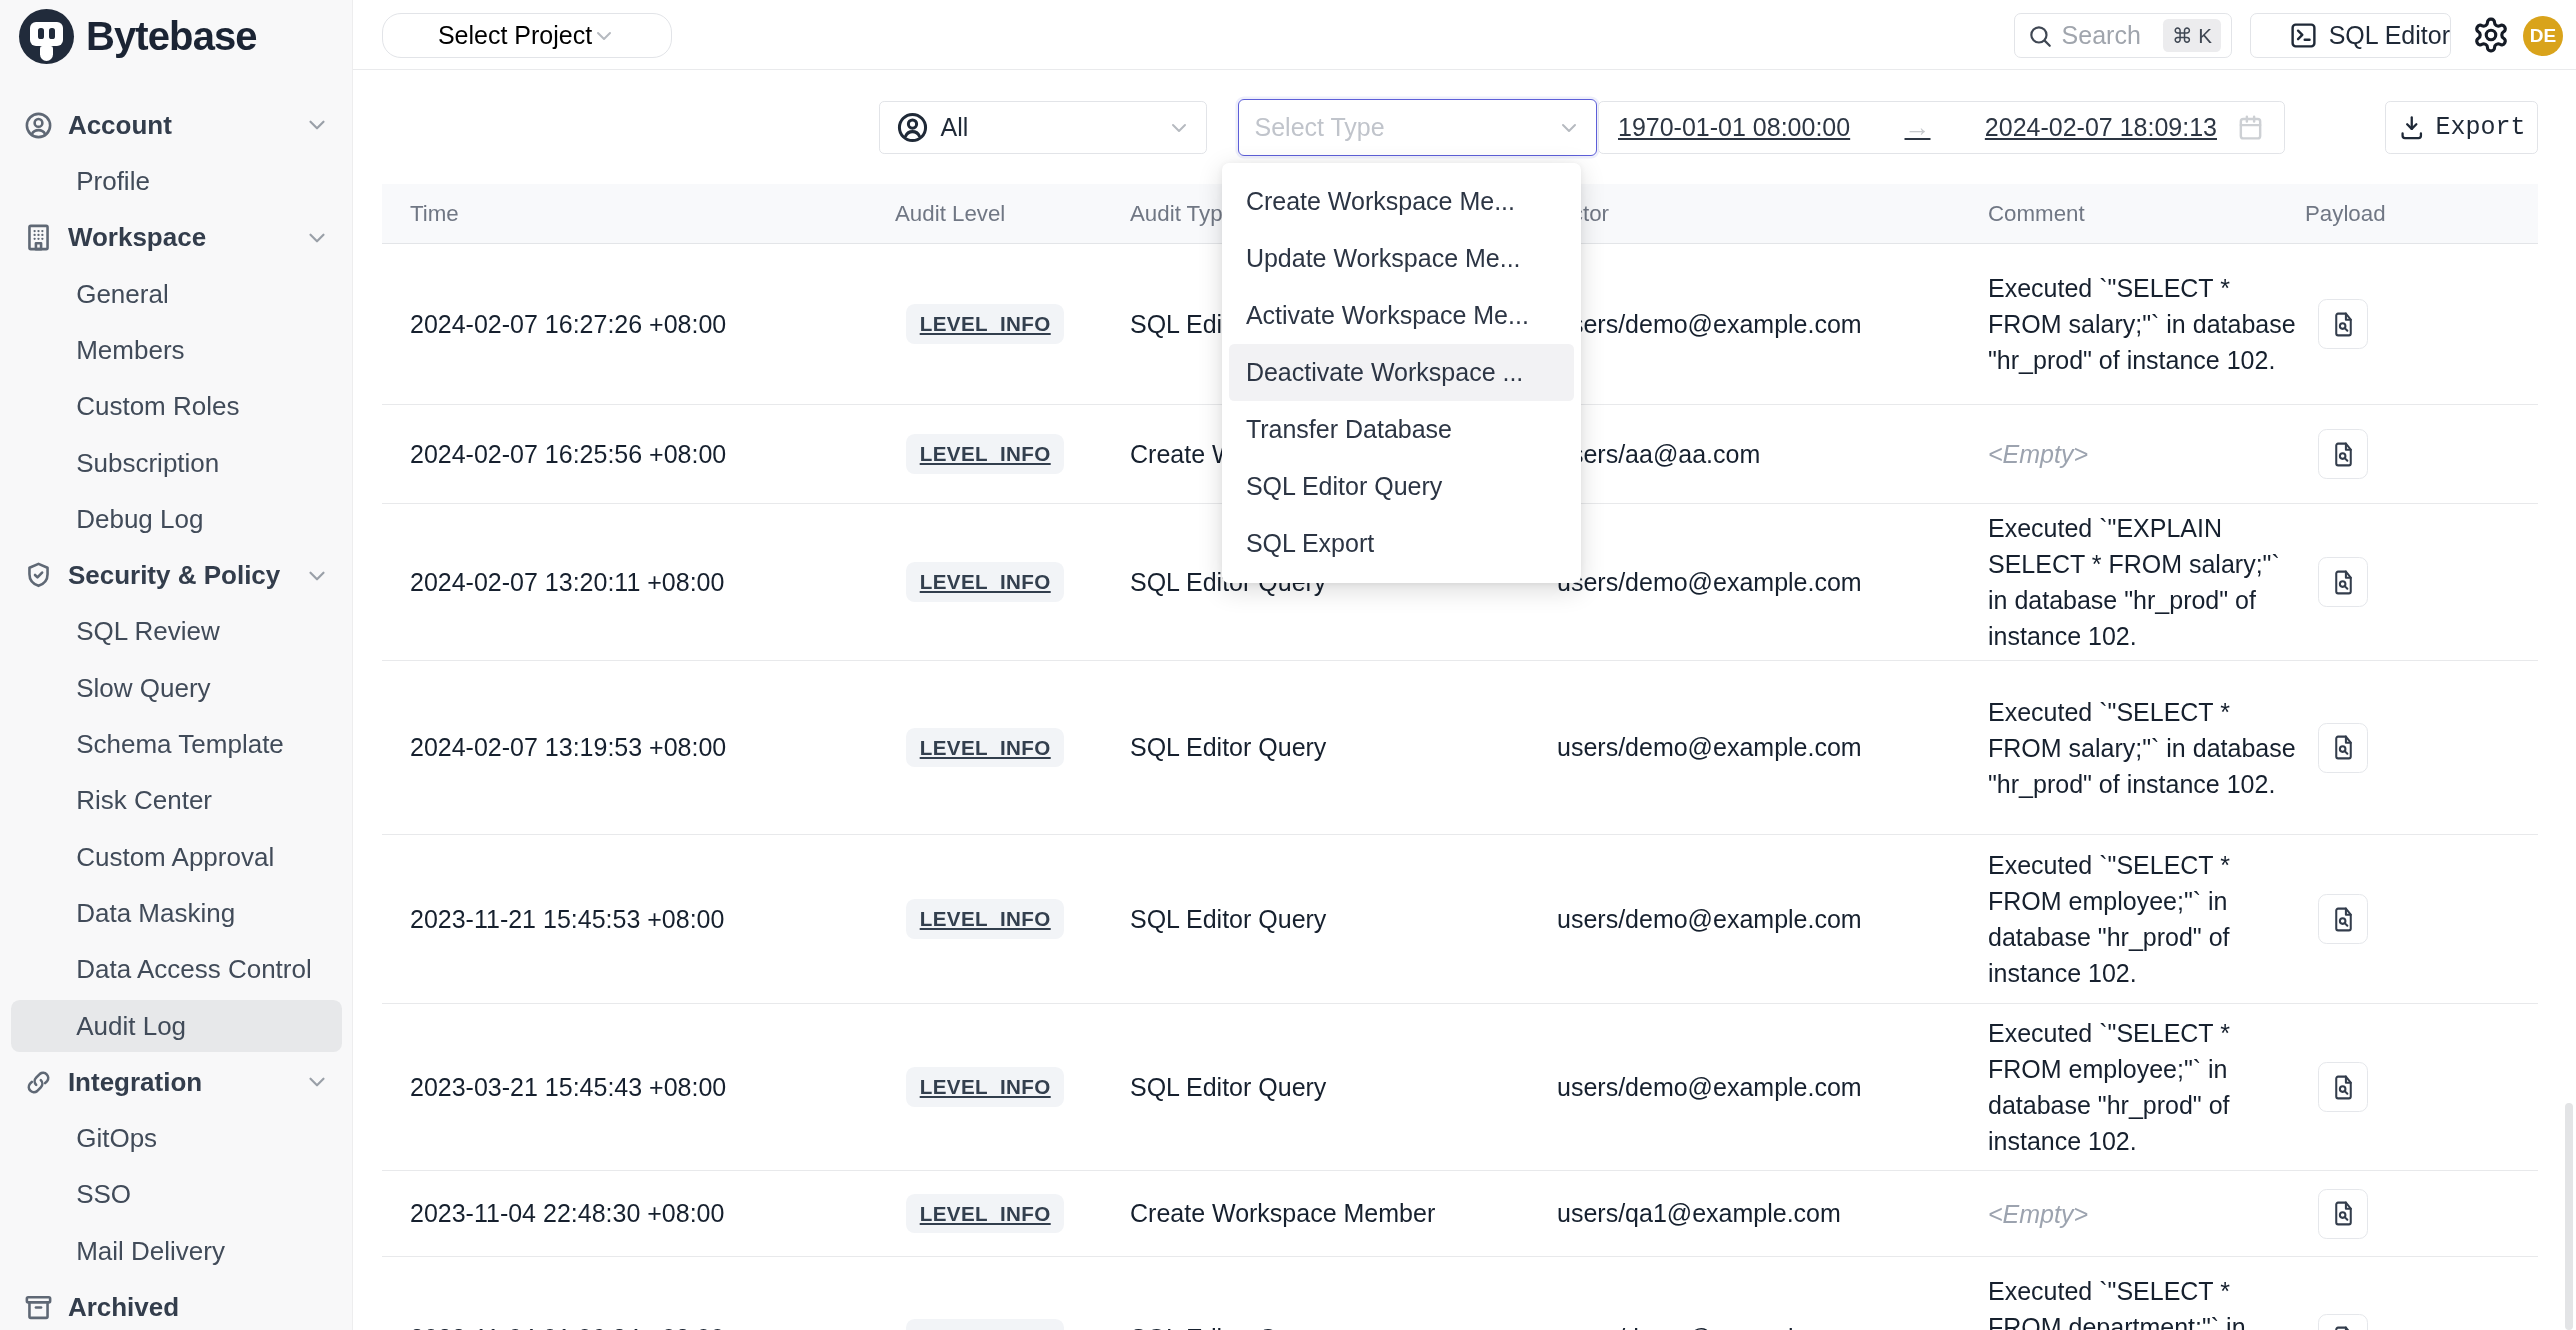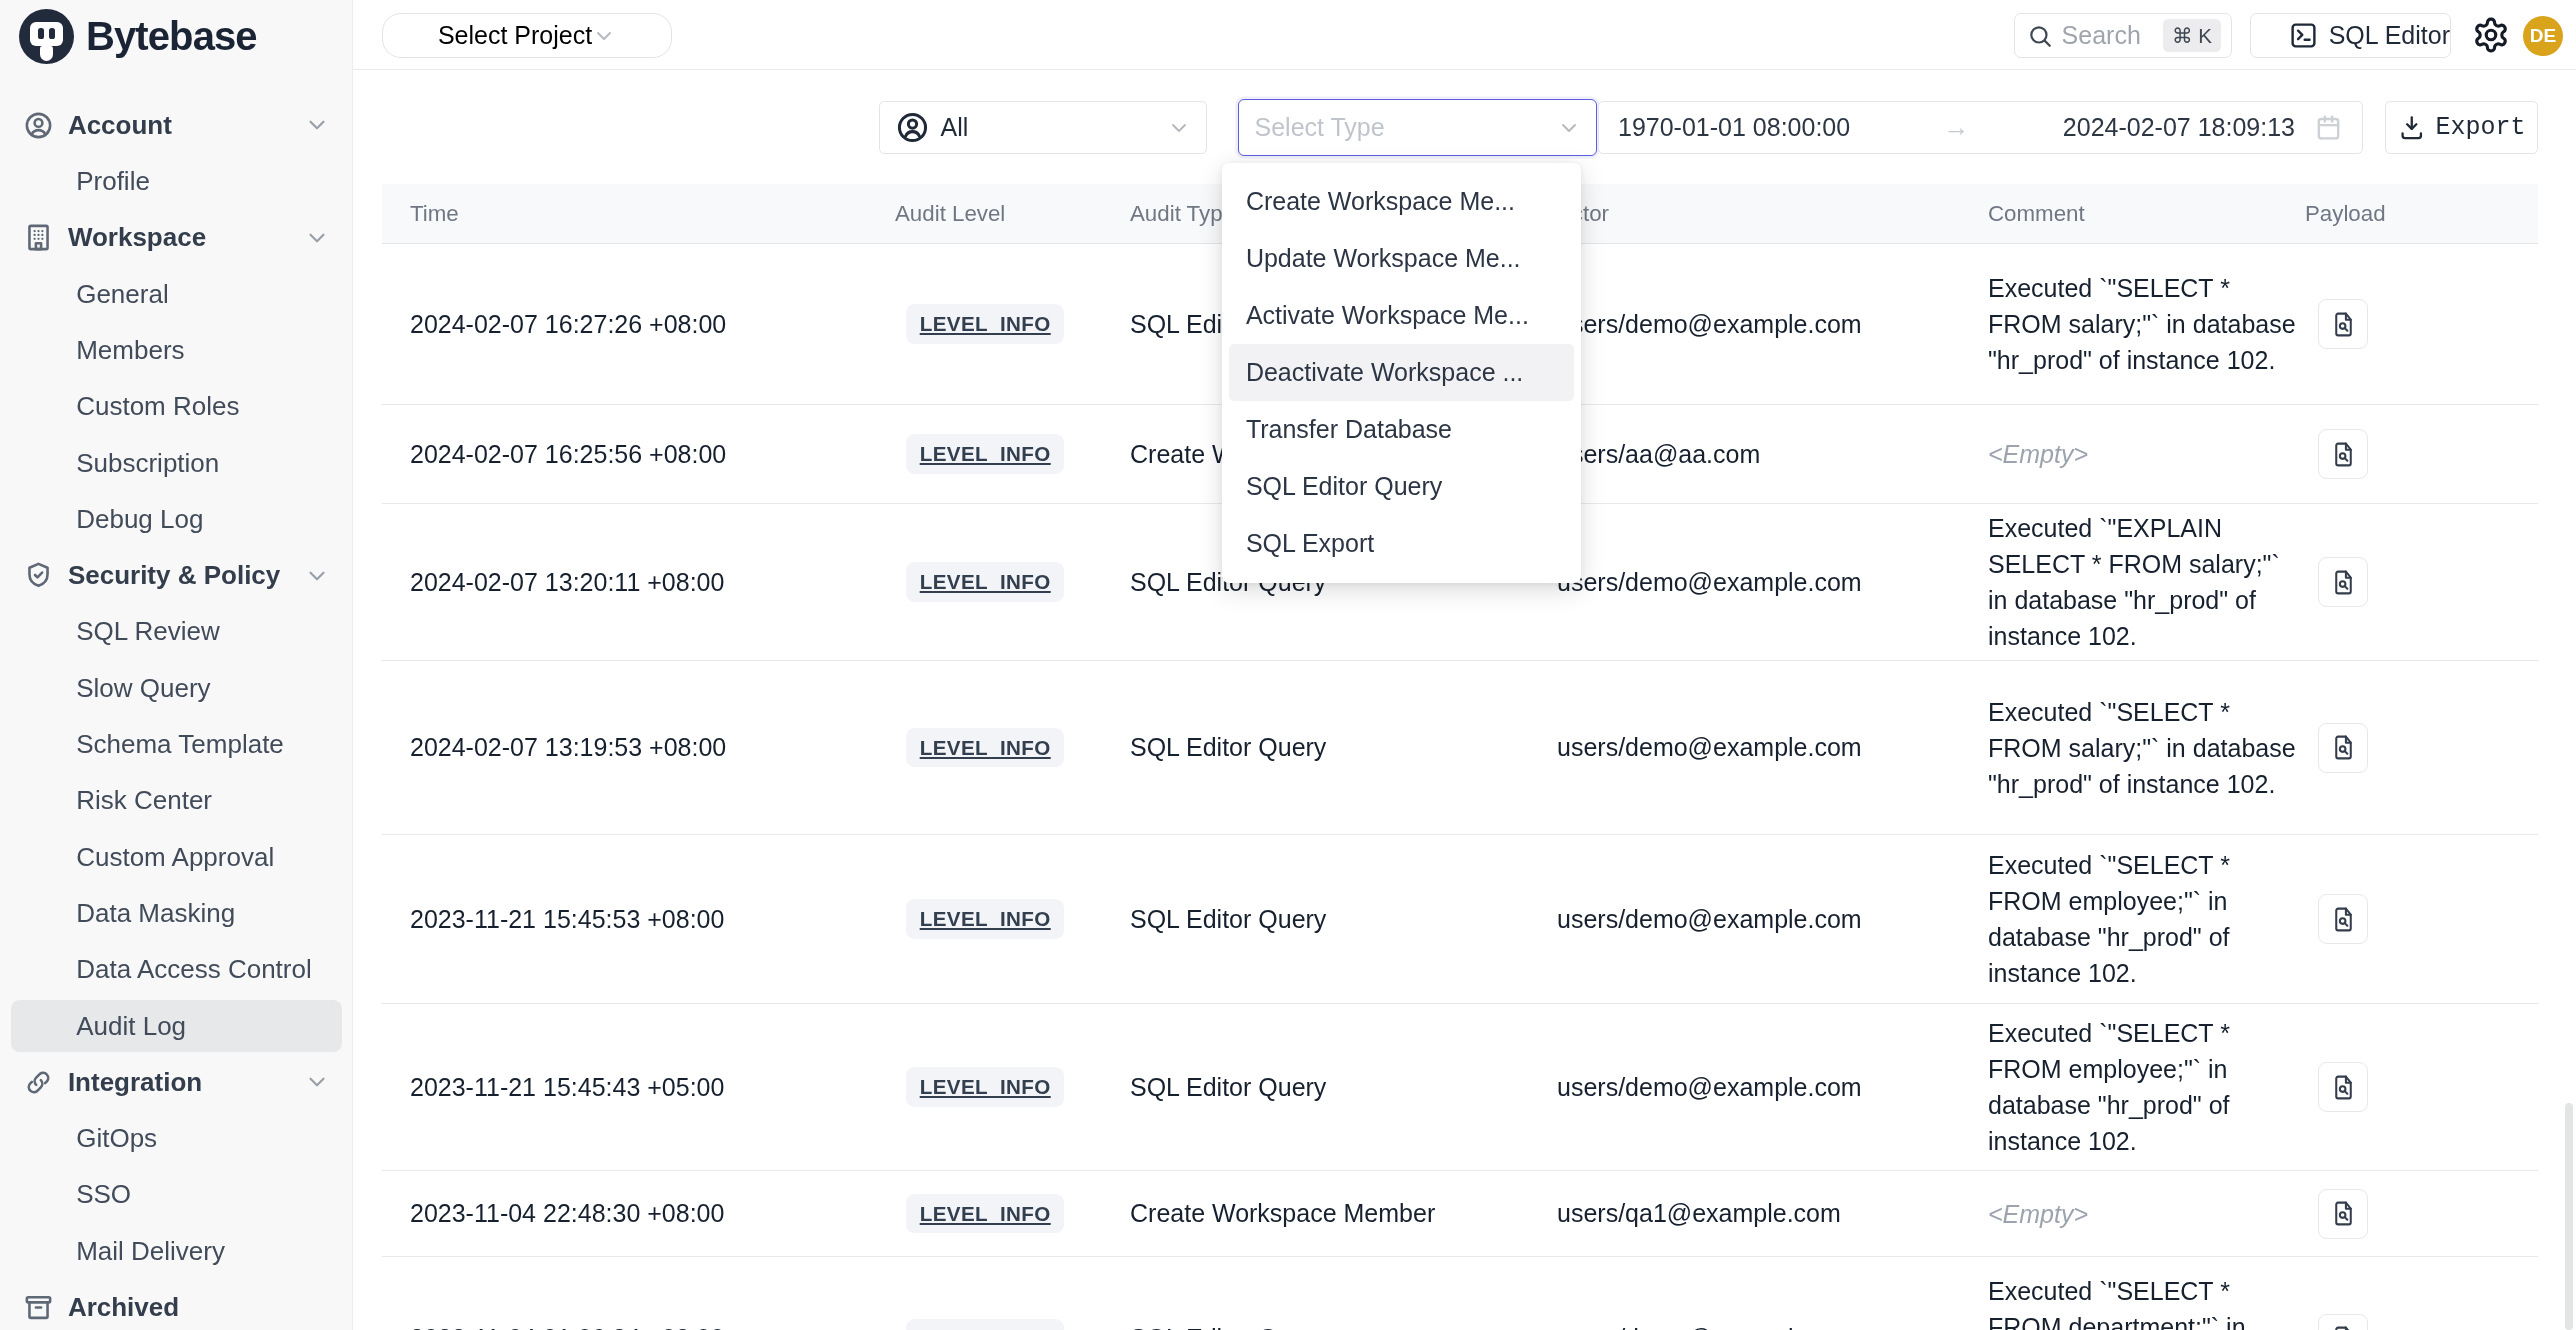--- a/index.html
+++ b/index.html
@@ -39,21 +39,21 @@
   #search-box .kbd{margin-left:auto;background:#ececee;border-radius:5.2px;padding:4.3px 8.6px;font-size:20.6px;color:#3f4753;}
   #sqleditor-btn{position:absolute;left:1897px;top:13px;width:201px;height:45px;gap:10.3px;justify-content:flex-end;color:#1f2937;font-weight:500;border-radius:6.9px;}
   #gear{position:absolute;left:2119px;top:16.3px;width:38px;height:38px;color:#151b26;}
   #avatar{position:absolute;left:2170px;top:15.5px;width:40px;height:40px;border-radius:50%;background:#d9a31b;color:#fff;font-weight:700;font-size:19px;display:flex;align-items:center;justify-content:center;}
 
   
   #all-select{left:879px;top:101px;width:328px;height:53px;padding:0 15.5px;gap:12px;}
   #all-select .val{flex:1;color:#1f2937;}
   #type-select{left:1238px;top:99px;width:359px;height:57px;padding:0 15.5px;border:1.7px solid #5d5fd8;box-shadow:0 0 0 2.6px rgba(93,95,216,.10);border-radius:6px;}
   #type-select .ph{flex:1;color:#c0c4cb;}
-  #date-range{left:1598px;top:101px;width:765px;height:53px;padding:0 19px;color:#2d3643;}
+  #date-range{left:1598px;top:101px;width:687px;height:53px;padding:0 19px;color:#2d3643;text-decoration:underline;}
   #date-range .arrow{flex:1;text-align:center;color:#c6c9cd;font-size:26px;}
   #date-range .cal{margin-left:19px;color:#cdd0d4;}
   #export-btn{left:2385px;top:101px;width:153px;height:53px;gap:10.3px;justify-content:center;font-weight:500;color:#1f2937;}
   .chev{width:24px;height:24px;color:#b6bac0;}
 
   
   #table{position:absolute;left:382px;top:184px;width:2156px;}
   #thead{position:relative;height:59px;background:#f8f9fb;border-bottom:0.9px solid #e3e5e8;}
   .th{position:absolute;top:0;height:59px;display:flex;align-items:center;font-size:22.3px;color:#707784;font-weight:500;}
   .tr{position:relative;border-bottom:0.9px solid #e8e9eb;}
@@ -349,21 +349,21 @@
             <svg class="" viewBox="0 0 24 24" fill="none" stroke="currentColor" stroke-width="1.7" stroke-linecap="round" stroke-linejoin="round" width="29" height="29">
               <path d="M14 3H7.5A1.5 1.5 0 0 0 6 4.5v15A1.5 1.5 0 0 0 7.5 21h9a1.5 1.5 0 0 0 1.5-1.5V8l-4-5z"></path>
               <path d="M14 3v5h4"></path>
               <circle cx="11.3" cy="13.3" r="2.3"></circle>
               <line x1="13" y1="15" x2="15.2" y2="17.2"></line>
             </svg>
           </button>
         </div>
       </div>
       <div class="tr" style="height: 166px;">
-        <div class="td" style="left: 28px; top: 0px; height: 100%; width: 464px;">2023-11-21 15:45:43 +05:00</div>
+        <div class="td" style="left: 28px; top: 0px; height: 100%; width: 464px;">2023-03-21 15:45:43 +08:00</div>
         <div class="td" style="left: 524px; top: 0px; height: 100%;">
           <span class="badge">LEVEL_INFO</span>
         </div>
         <div class="td" style="left: 748px; top: 0px; height: 100%; width: 412px;">SQL Editor Query</div>
         <div class="td" style="left: 1175px; top: 0px; height: 100%; width: 421px;">users/demo@example.com</div>
         <div class="td" style="left: 1606px; top: 0px; height: 100%; width: 309px;">
           <div class="comment">Executed `"SELECT * FROM employee;"` in database "hr_prod" of instance 102.</div>
         </div>
         <div class="td" style="left: 1936px; top: 0px; height: 100%;">
           <button class="payload-btn">

